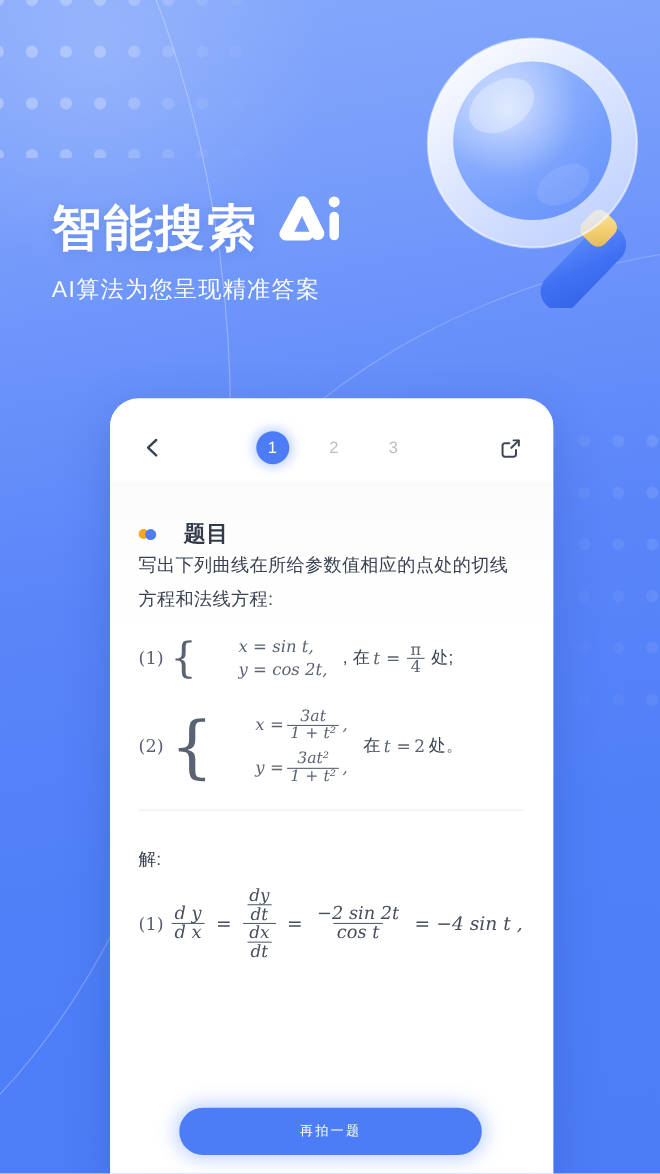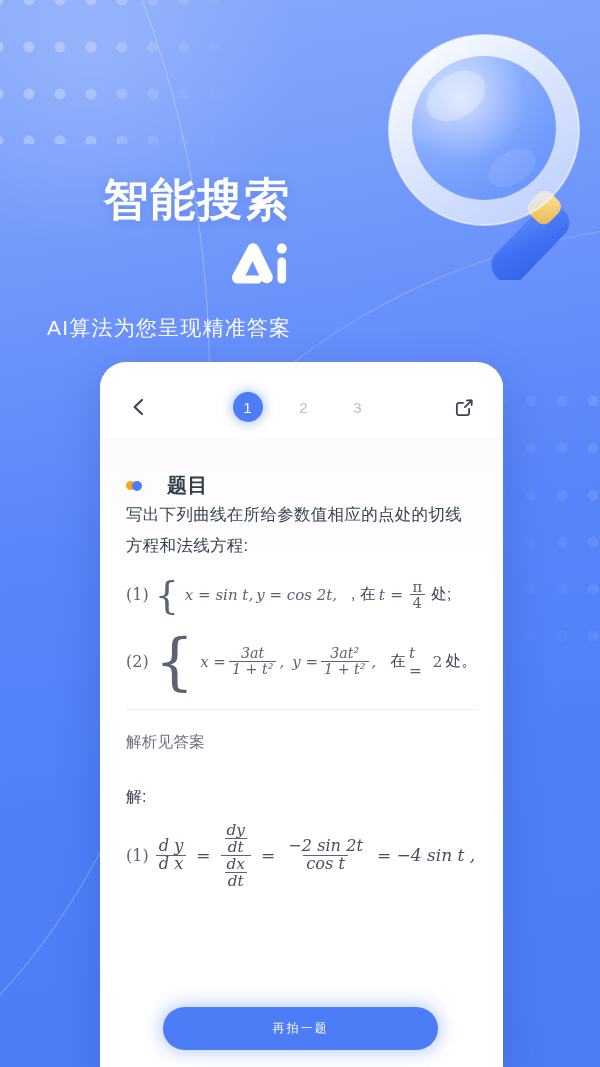--- a/index.html
+++ b/index.html
@@ -50,21 +50,21 @@
     width: 420px; height: 400px;
     background: radial-gradient(ellipse at center, rgba(255,255,255,0.16) 0%, rgba(255,255,255,0) 70%);
     pointer-events: none;
   }
 
   
   .magnifier { position: absolute; left: 372px; top: 18px; width: 236px; height: 262px; pointer-events: none; }
 
   
   .hero { position: absolute; left: 47px; top: 176px; }
-  .hero-row { display: flex; align-items: flex-end; gap: 16px; flex-direction: column; }
+  .hero-row { display: flex; align-items: flex-end; gap: 16px; }
   .hero-title {
     font-size: 45px; font-weight: bold; color: #ffffff;
     letter-spacing: 2px; line-height: 1.08;
     text-shadow: 0 2px 10px rgba(40,80,190,0.22);
   }
   .ai-logo { width: 62px; height: 48px; margin-bottom: 9px; }
   .hero-sub {
     margin-top: 16px;
     font-size: 21px; color: #ffffff; letter-spacing: 1.2px;
     opacity: 0.97;
@@ -138,21 +138,21 @@
   .mi { font-style: italic; }
   .formula-row {
     display: flex; align-items: center;
     margin-top: 18px;
     font-size: 16px;
     color: #5b6372;
   }
   .fnum { font-family: "DejaVu Serif", serif; font-size: 16px; margin-right: 4px; color: #5b6372; }
   .brace { font-size: 38px; font-weight: 300; line-height: 0.8; margin: 0 6px 0 2px; color: #5b6372; font-family: "DejaVu Serif", serif; }
   .brace-tall { font-size: 62px; }
-  .eqstack { display: flex; flex-direction: row; gap: 3px; }
+  .eqstack { display: flex; flex-direction: column; gap: 3px; margin-left: 32px; }
   .eqline { font-family: "DejaVu Serif", serif; font-style: italic; font-size: 15px; color: #5b6372; white-space: nowrap; display:flex; align-items:center; }
   .tail { margin-left: 14px; font-size: 15.5px; color: #3a4252; display: flex; align-items: center; gap: 3px; letter-spacing: 0.2px; }
   .frac { display: inline-flex; flex-direction: column; align-items: center; vertical-align: middle; margin: 0 3px; line-height: 1.05; }
   .frac .num { padding: 0 3px; font-size: 0.95em; }
   .frac .den { padding: 0 3px; border-top: 1.1px solid #5b6372; font-size: 0.95em; }
   .frac-sm { font-size: 0.72em; }
 
   .divider { height: 1px; background: #eceef2; margin-top: 22px; }
   .plain { margin-top: 22px; font-size: 15.5px; color: #69707e; letter-spacing: 0.3px; }
   .solve-label { margin-top: 34px; font-size: 16px; color: #3a4252; }
@@ -352,21 +352,20 @@
           <span>在</span>
           <span class="math mi">t =</span>
           <span class="math">2</span>
           <span>处。</span>
         </span>
       </div>
 
 
       <div class="divider"></div>
 
-      <div class="plain">解析见答案</div>
 
       <div class="solve-label">解:</div>
 
       <div class="solution-row">
         <span class="fnum">(1)</span>
         <span class="frac mi">
           <span class="num">d y</span>
           <span class="den">d x</span>
         </span>
         <span style="margin:0 7px;">=</span>

